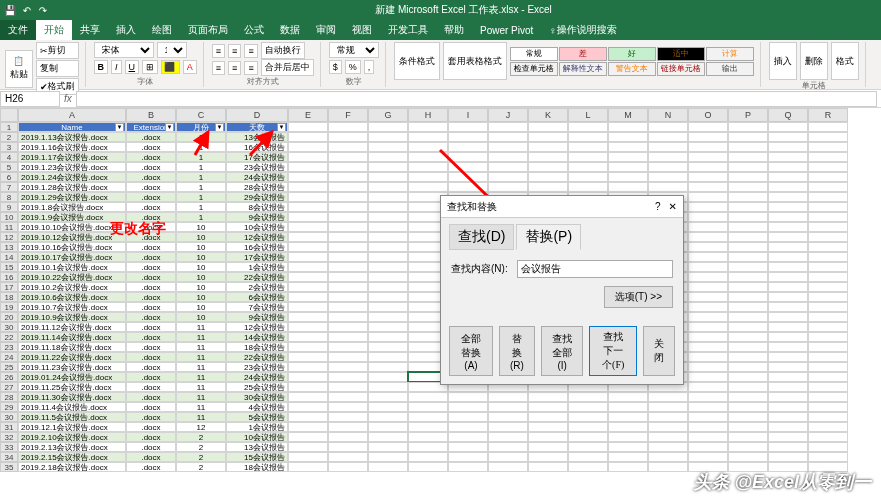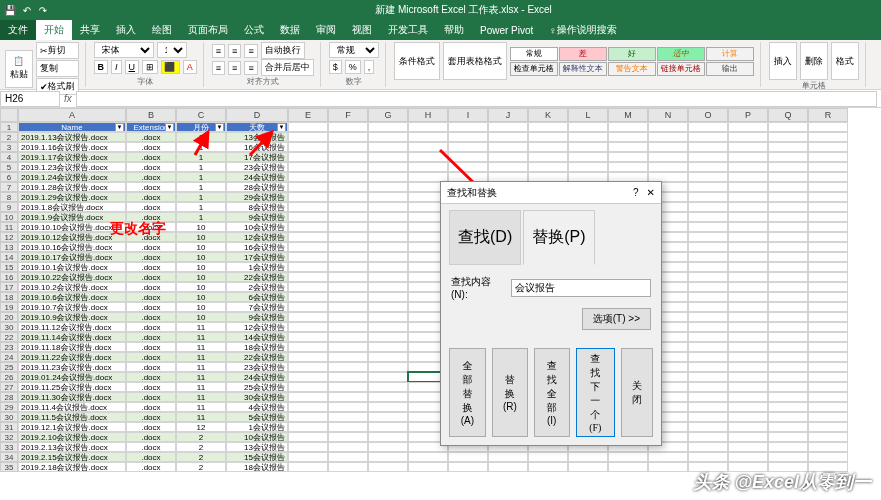--- a/index.html
+++ b/index.html
@@ -16,21 +16,21 @@
 .ribbon { height: 50px; background: #f3f2f1; border-bottom: 1px solid #d4d4d4; display: flex; padding: 2px 5px; gap: 8px; }
 .ribbon-group { display: flex; flex-direction: column; justify-content: space-between; border-right: 1px solid #d4d4d4; padding-right: 6px; }
 .ribbon-row { display: flex; align-items: center; gap: 3px; font-size: 9px; }
 .ribbon-label { font-size: 8px; text-align: center; color: #666; }
 .rbtn { font-size: 9px; padding: 1px 3px; border: 1px solid #ccc; background: #fff; display: inline-flex; align-items: center; }
 .rbtn.big { flex-direction: column; padding: 2px 4px; height: 38px; justify-content: center; gap: 2px; }
 .cell-style { width: 48px; height: 14px; border: 1px solid #aaa; font-size: 8px; text-align: center; line-height: 12px; }
 .cs-normal { background: #fff; }
 .cs-bad { background: #ffc7ce; color: #9c0006; }
 .cs-good { background: #c6efce; color: #006100; }
-.cs-neutral { background: #86efac; color: #9c5700; font-style: italic; }
+.cs-neutral { background: #000000; color: #9c5700; }
 .cs-check { background: #f2f2f2; }
 .cs-calc { background: #f2f2f2; color: #fa7d00; }
 .cs-explain { color: #3f3f76; }
 .cs-warn { color: #fa7d00; }
 .cs-link { color: #9c0006; }
 .cs-out { background: #f2f2f2; color: #3f3f3f; }
 .namebox-row { height: 18px; display: flex; align-items: center; border-bottom: 1px solid #d4d4d4; background: #fff; }
 .namebox { width: 60px; height: 16px; border: 1px solid #ccc; padding: 0 4px; font-size: 10px; }
 .fx { padding: 0 4px; color: #666; font-style: italic; }
 .formula { flex: 1; height: 16px; border: 1px solid #ccc; margin-right: 4px; }
@@ -45,21 +45,21 @@
 .cell { height: 10px; border: 1px solid #d4d4d4; font-size: 8px; line-height: 9px; padding: 0 2px; overflow: hidden; white-space: nowrap; }
 .hdr-cell { background: #4472c4; color: #fff; font-size: 8px; text-align: center; position: relative; }
 .filter-btn { position: absolute; right: 1px; top: 0; width: 9px; height: 9px; background: #fff; border: 1px solid #999; font-size: 6px; line-height: 7px; color: #000; }
 .band-even { background: #e2efda; }
 .band-odd { background: #fff; }
 .sel-cell { outline: 2px solid #217346; outline-offset: -1px; }
 .red-text { position: absolute; color: #ff0000; font-size: 14px; font-weight: bold; }
 .dialog { position: absolute; background: #f0f0f0; border: 1px solid #888; box-shadow: 2px 2px 8px rgba(0,0,0,0.3); font-size: 10px; }
 .dlg-title { height: 22px; background: #fff; border-bottom: 1px solid #ccc; display: flex; align-items: center; justify-content: space-between; padding: 0 6px; }
 .dlg-tabs { display: flex; padding: 6px 8px 0; gap: 2px; }
-.dlg-tab { padding: 16px 8px; border: 1px solid #ccc; background: #e0e0e0; font-size: 16px; }
+.dlg-tab { padding: 3px 8px; border: 1px solid #ccc; background: #e0e0e0; font-size: 14px; }
 .dlg-tab.active { background: #f0f0f0; border-bottom-color: #f0f0f0; }
 .dlg-body { padding: 10px; }
 .dlg-field { display: flex; align-items: center; margin-bottom: 8px; gap: 6px; }
 .dlg-label { width: 60px; font-size: 10px; }
 .dlg-input { flex: 1; height: 18px; border: 1px solid #aaa; background: #fff; padding: 0 3px; font-size: 10px; }
 .dlg-btns { display: flex; gap: 6px; padding: 8px; justify-content: flex-start; }
 .dlg-btn { padding: 3px 10px; border: 1px solid #aaa; background: #e1e1e1; font-size: 10px; }
 .dlg-btn.primary { border: 1px solid #0078d4; font-family: Liberation Serif, serif; }
 .watermark { position: absolute; right: 10px; bottom: 6px; font-size: 18px; color: #fff; font-weight: bold; text-shadow: 0 0 3px #000; font-style: italic; }
 </style>
@@ -970,21 +970,21 @@
       <marker id="ah" markerWidth="6" markerHeight="6" refX="5" refY="3" orient="auto">
         <path d="M0,0 L6,3 L0,6 Z" fill="#ff0000"></path>
       </marker>
     </defs>
   <line x1="195" y1="155" x2="208" y2="132" stroke="#ff0000" stroke-width="3" marker-end="url(#ah)"></line>
   <line x1="250" y1="155" x2="272" y2="132" stroke="#ff0000" stroke-width="3" marker-end="url(#ah)"></line>
   <line x1="440" y1="150" x2="510" y2="218" stroke="#ff0000" stroke-width="3" marker-end="url(#ah)"></line>
 </svg>
 <div class="red-text" style="left:110px;top:220px">更改名字</div>
 
-<div class="dialog" style="left:440px;top:181px;width:222px">
+<div class="dialog" style="left:440px;top:195px;width:244px">
   <div class="dlg-title">
     <span>查找和替换</span>
     <span style="display:flex;gap:8px">
       <span>?</span>
       <span>✕</span>
     </span>
   </div>
   <div class="dlg-tabs">
     <div class="dlg-tab">查找(D)</div>
     <div class="dlg-tab active">替换(P)</div>

